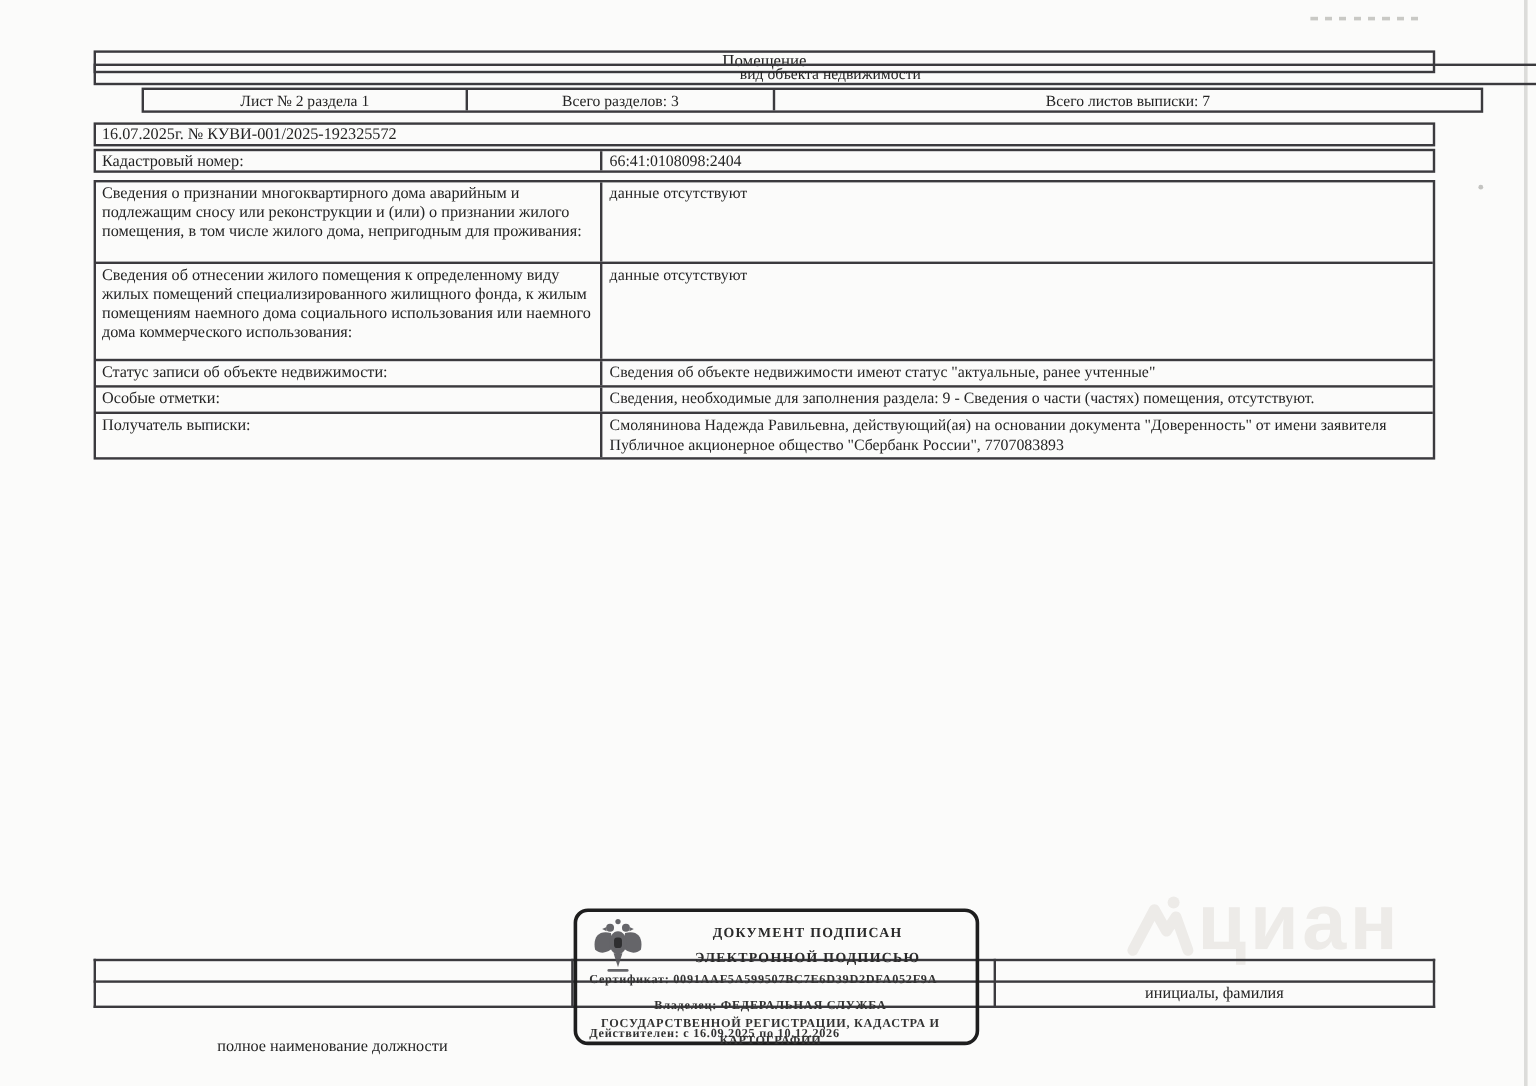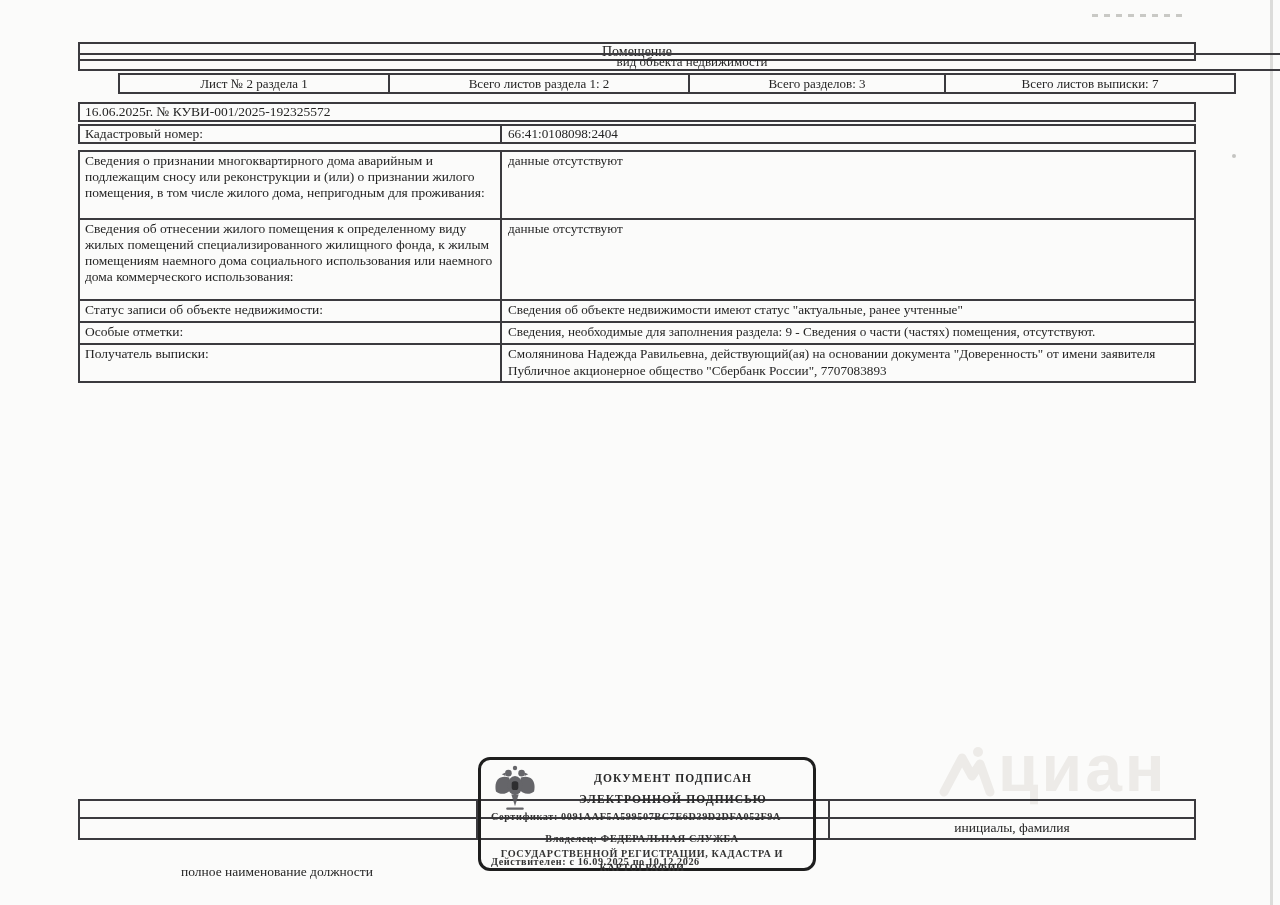--- a/index.html
+++ b/index.html
@@ -72,26 +72,25 @@
   <div class="scan-edge"></div>
   <div class="scan-marks"></div>
   <div class="scan-dot"></div>
 
   <div class="box center title1" style="left:78px;top:32px;width:1118px;height:19px;">Помещение</div>
 
   <div class="box center title2" style="left:78px;top:53px;width:1228px;height:18px;">вид объекта недвижимости</div>
 
   <div class="box sheet-row" style="left:78px;top:73px;width:1118px;height:21px;">
     <div class="sheet-cell" style="width:268px;">Лист № 2 раздела 1</div>
-    <div class="sheet-cell" style="width:300px;">Всего листов раздела 1: 2</div>
     <div class="sheet-cell" style="width:256px;">Всего разделов: 3</div>
     <div class="sheet-cell" style="flex:1;">Всего листов выписки: 7</div>
   </div>
 
-  <div class="box docnum" style="left:78px;top:102px;width:1118px;height:20px;">16.06.2025г. № КУВИ-001/2025-192325572</div>
+  <div class="box docnum" style="left:78px;top:102px;width:1118px;height:20px;">16.07.2025г. № КУВИ-001/2025-192325572</div>
 
   <div class="box pair" style="left:78px;top:124px;width:1118px;height:20px;">
     <div class="lc" style="padding-top:0;">Кадастровый номер:</div>
     <div class="vc" style="padding-top:0;">66:41:0108098:2404</div>
   </div>
 
   <div class="box" style="left:78px;top:150px;width:1118px;">
     <div class="irow" style="min-height:66px;">
       <div class="lc">Сведения о признании многоквартирного дома аварийным и подлежащим сносу или реконструкции и (или) о признании жилого помещения, в том числе жилого дома, непригодным для проживания:</div>
       <div class="vc">данные отсутствуют</div>

